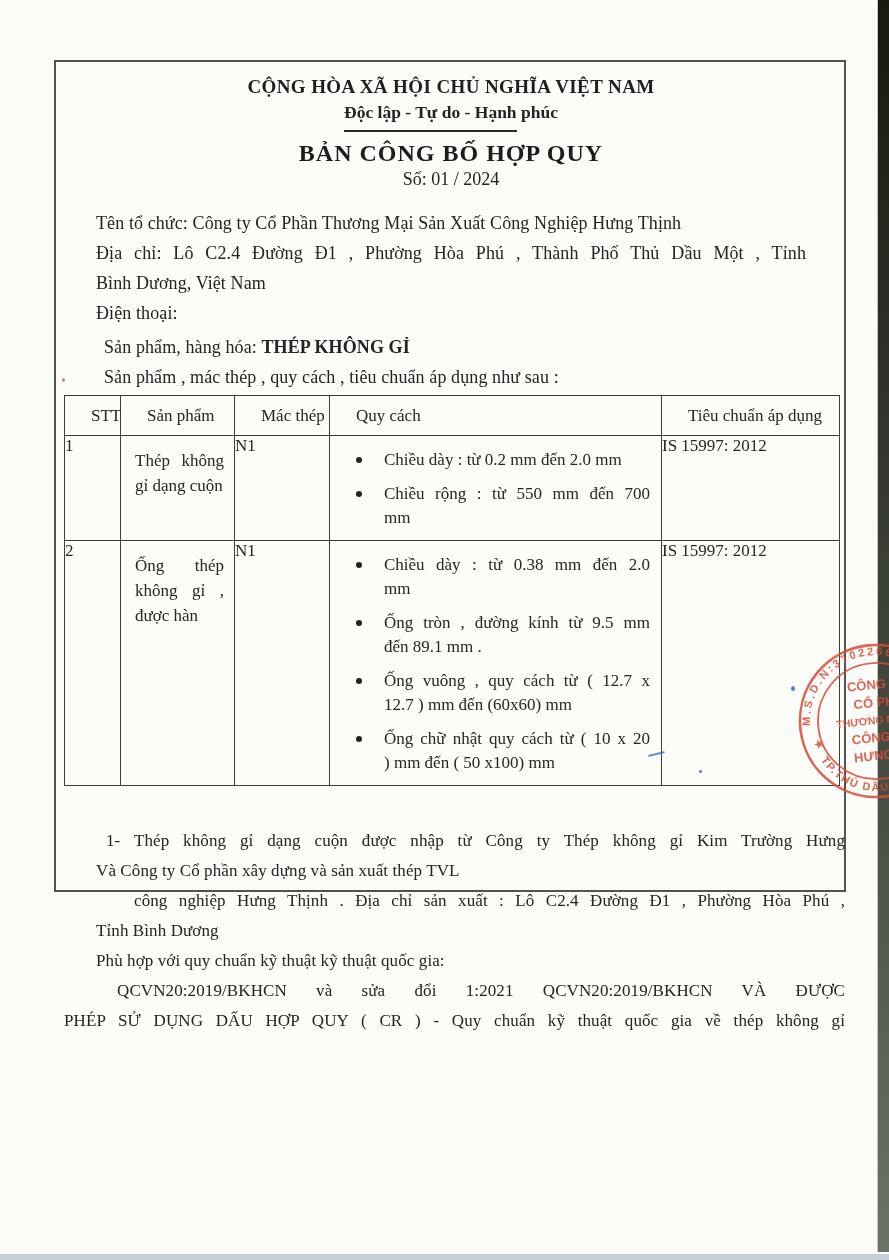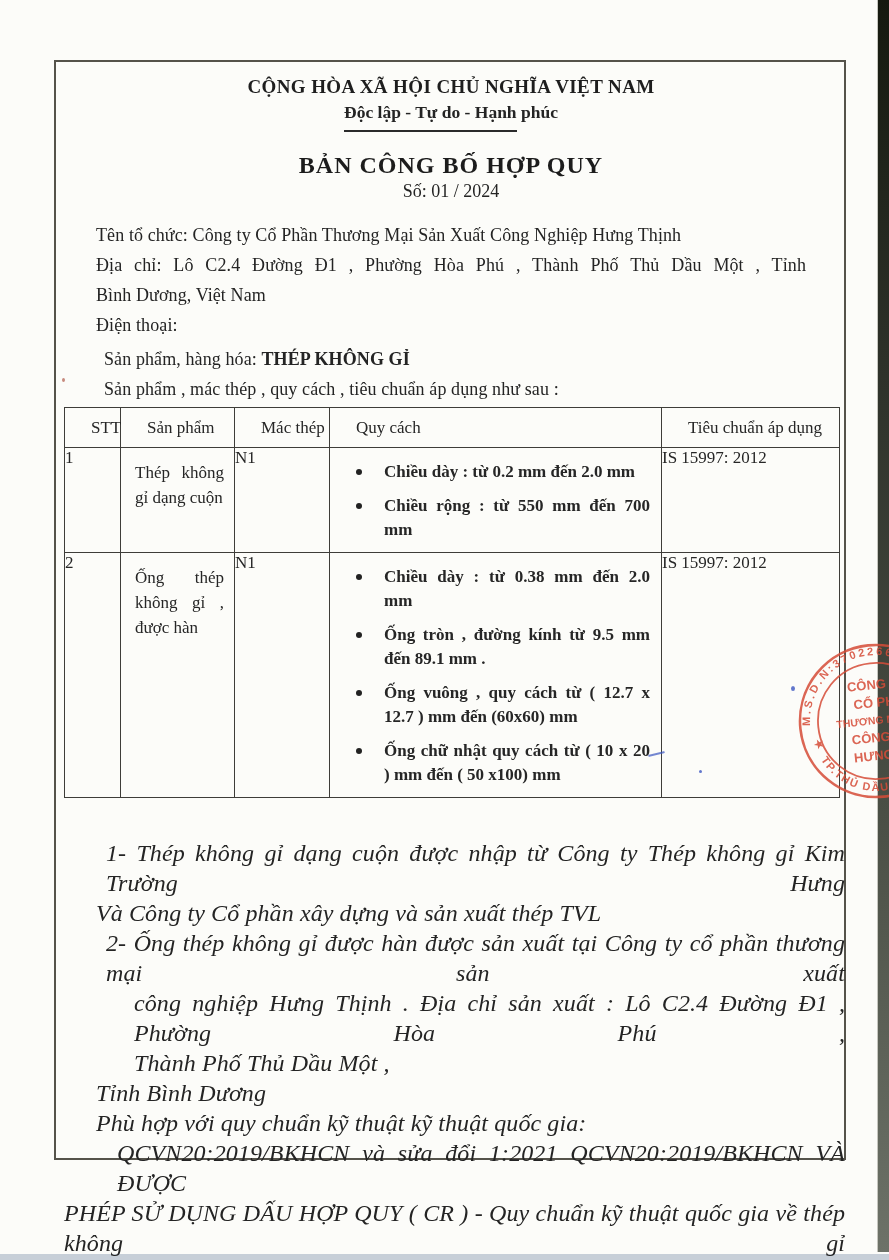--- a/index.html
+++ b/index.html
@@ -13,29 +13,29 @@
   .edge-right{
     position:absolute;top:0;right:0;width:11px;height:1252px;
     background:linear-gradient(180deg,#15190f 0%,#2e322a 30%,#4a4f45 65%,#6d7268 100%);
     border-left:1px solid #c6c6bf;
   }
   .edge-bottom{
     position:absolute;left:0;bottom:0;width:100%;height:6px;
     background:#c7cfd8;
   }
   .frame{
-    position:absolute;left:54px;top:60px;width:792px;height:1100px;
+    position:absolute;left:54px;top:60px;width:792px;height:832px;
     border:2px solid #55534b;box-sizing:border-box;
     padding:0 38px 0 40px;
   }
   .c{text-align:center;}
   .nat{margin-top:13px;font-size:19px;font-weight:bold;letter-spacing:.4px;line-height:23px;color:#1e1e1e;}
   .motto{margin-top:4px;font-size:17.5px;font-weight:bold;line-height:21px;}
   .motto .ul{border-bottom:2px solid #2b2b2b;padding-bottom:8px;}
-  .doctitle{margin-top:28px;font-size:24px;font-weight:bold;letter-spacing:1px;line-height:29px;color:#1c1c1c;}
+  .doctitle{margin-top:16px;font-size:24px;font-weight:bold;letter-spacing:1px;line-height:29px;color:#1c1c1c;}
   .docnum{margin-top:0;font-size:18px;line-height:23px;}
   .body-line{font-size:18px;line-height:30px;letter-spacing:.1px;}
   .mt17{margin-top:17px;}
   .ind{margin-left:8px;}
   .stretch{text-align:justify;text-align-last:justify;}
   .bold{font-weight:bold;}
   .mt4{margin-top:4px;}
 
   table.spec-table{
     border-collapse:collapse;table-layout:fixed;
@@ -55,27 +55,27 @@
   .col-prod{width:114px;}
   .col-grade{width:95px;}
   .col-spec{width:332px;}
   .col-std{width:178px;}
   .row1{height:100px;}
   .row2{height:234px;}
   .cell-top{padding-top:12px;}
   .tc{text-align:center;}
   .prod-lines{padding:12px 10px 0 14px;line-height:25px;}
   .pline{min-height:25px;}
-  .specs{padding:12px 0 0 26px;font-weight:bold;}
+  .specs{padding:12px 0 0 26px;}
   .spec{display:flex;margin-bottom:10px;}
   .dot{width:6px;height:6px;border-radius:50%;background:#222;margin-top:9px;flex:none;}
   .slines{margin-left:22px;width:266px;line-height:24px;}
   .sl{min-height:24px;}
 
-  .notes{margin-left:-32px;width:781px;margin-top:40px;font-size:24px;line-height:30px;letter-spacing:.1px;font-style:italic;}
+  .notes{margin-left:-32px;width:781px;margin-top:40px;font-size:17px;line-height:30px;letter-spacing:.1px;}
   .nl{min-height:30px;}
   .ml42{margin-left:42px;}
   .ml32{margin-left:32px;}
   .ml70{margin-left:70px;}
   .ml53{margin-left:53px;}
 
   .stamp{position:absolute;left:789px;top:634px;width:100px;height:180px;opacity:.85;}
   .stamp text{font-family:"Liberation Sans","DejaVu Sans",sans-serif;font-weight:bold;fill:#d64c38;}
 
   .ink{position:absolute;background:#3b55c0;border-radius:50%;opacity:.8;}
@@ -196,23 +196,21 @@
           </div>
         </td>
         <td class="pl12 cell-top">IS 15997: 2012</td>
       </tr>
     </tbody>
   </table>
 
   <div class="notes">
     <div class="nl ml42 stretch">1-  Thép không gỉ dạng cuộn được nhập từ Công ty Thép không gỉ Kim Trường Hưng</div>
     <div class="nl ml32">Và Công ty Cổ phần xây dựng và sản xuất thép TVL</div>
-    <div class="nl ml42 stretch">2-  Ống thép không gỉ được hàn được sản xuất tại Công ty cổ phần thương mại sản xuất</div>
     <div class="nl ml70 stretch">công nghiệp Hưng Thịnh . Địa chỉ sản xuất : Lô C2.4 Đường Đ1 , Phường Hòa Phú ,</div>
-    <div class="nl ml70">Thành Phố Thủ Dầu Một ,</div>
     <div class="nl ml32">Tỉnh Bình Dương</div>
     <div class="nl ml32">Phù hợp với quy chuẩn kỹ thuật kỹ thuật quốc gia:</div>
     <div class="nl ml53 stretch">QCVN20:2019/BKHCN và sửa đổi 1:2021 QCVN20:2019/BKHCN VÀ ĐƯỢC</div>
     <div class="nl stretch">PHÉP SỬ DỤNG DẤU HỢP QUY ( CR ) -  Quy chuẩn kỹ thuật quốc gia về thép không gỉ</div>
   </div>
 
 </div>
 
 <svg class="stamp" viewBox="0 0 100 180" xmlns="http://www.w3.org/2000/svg">
   <g transform="rotate(-6 87 87)">

